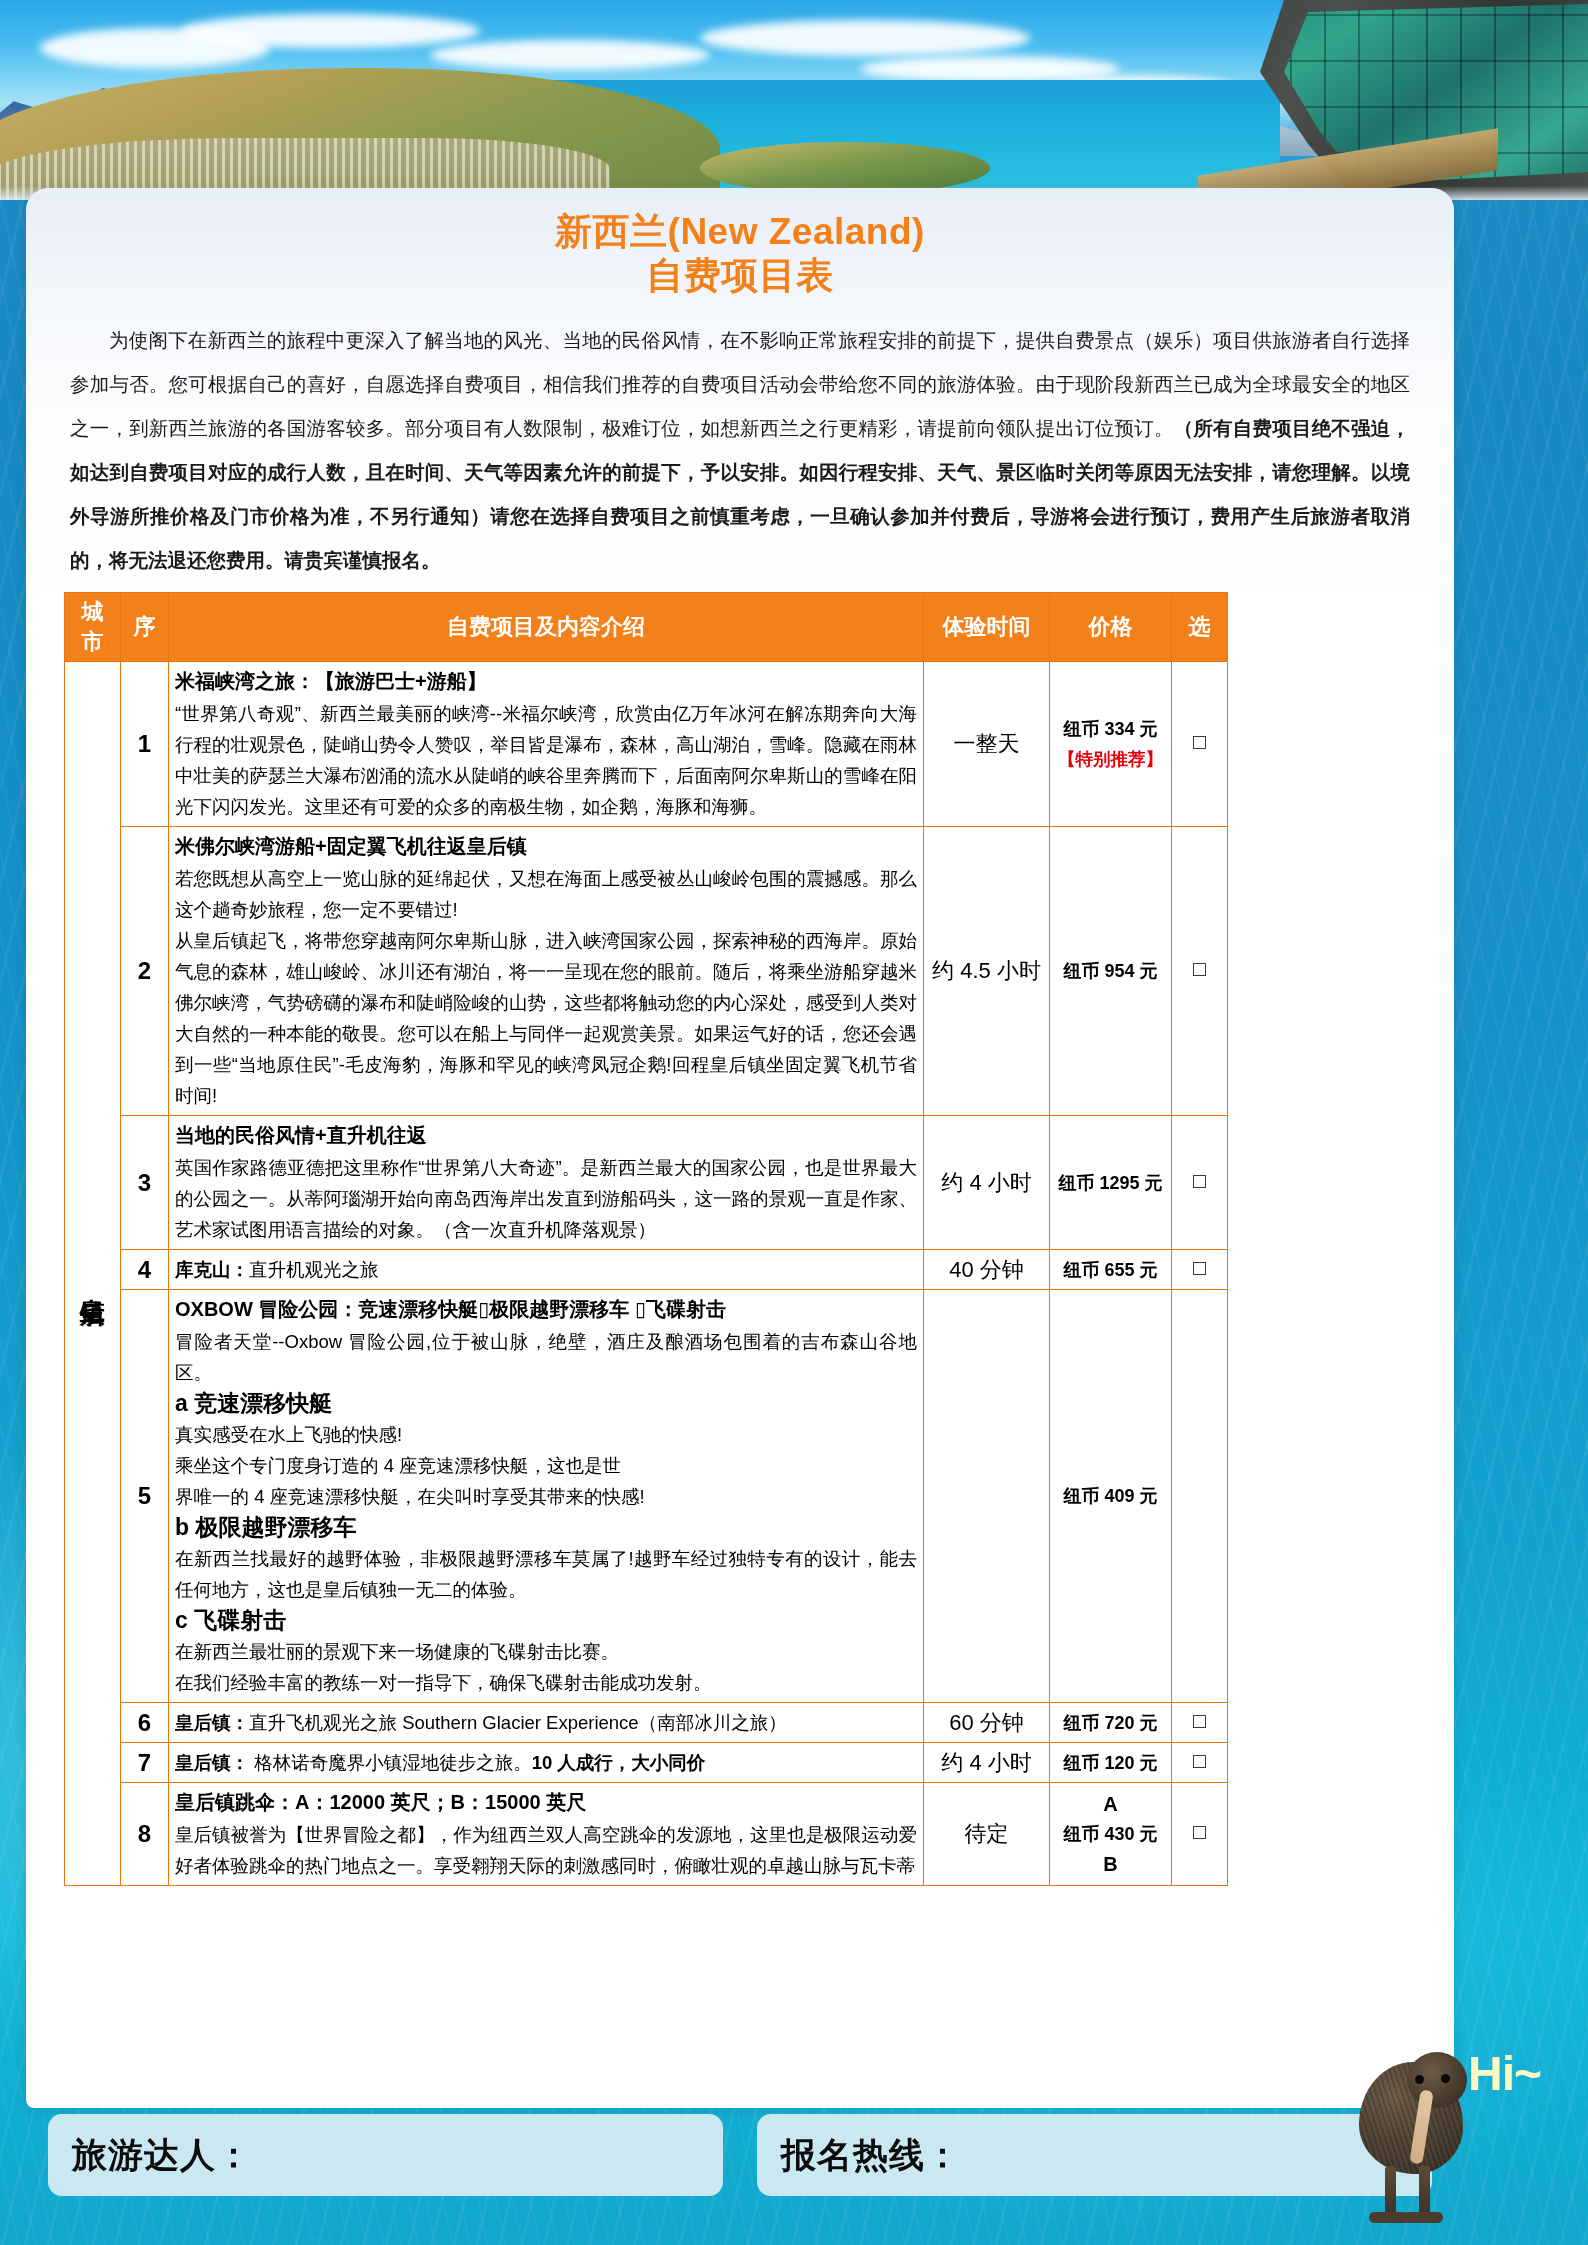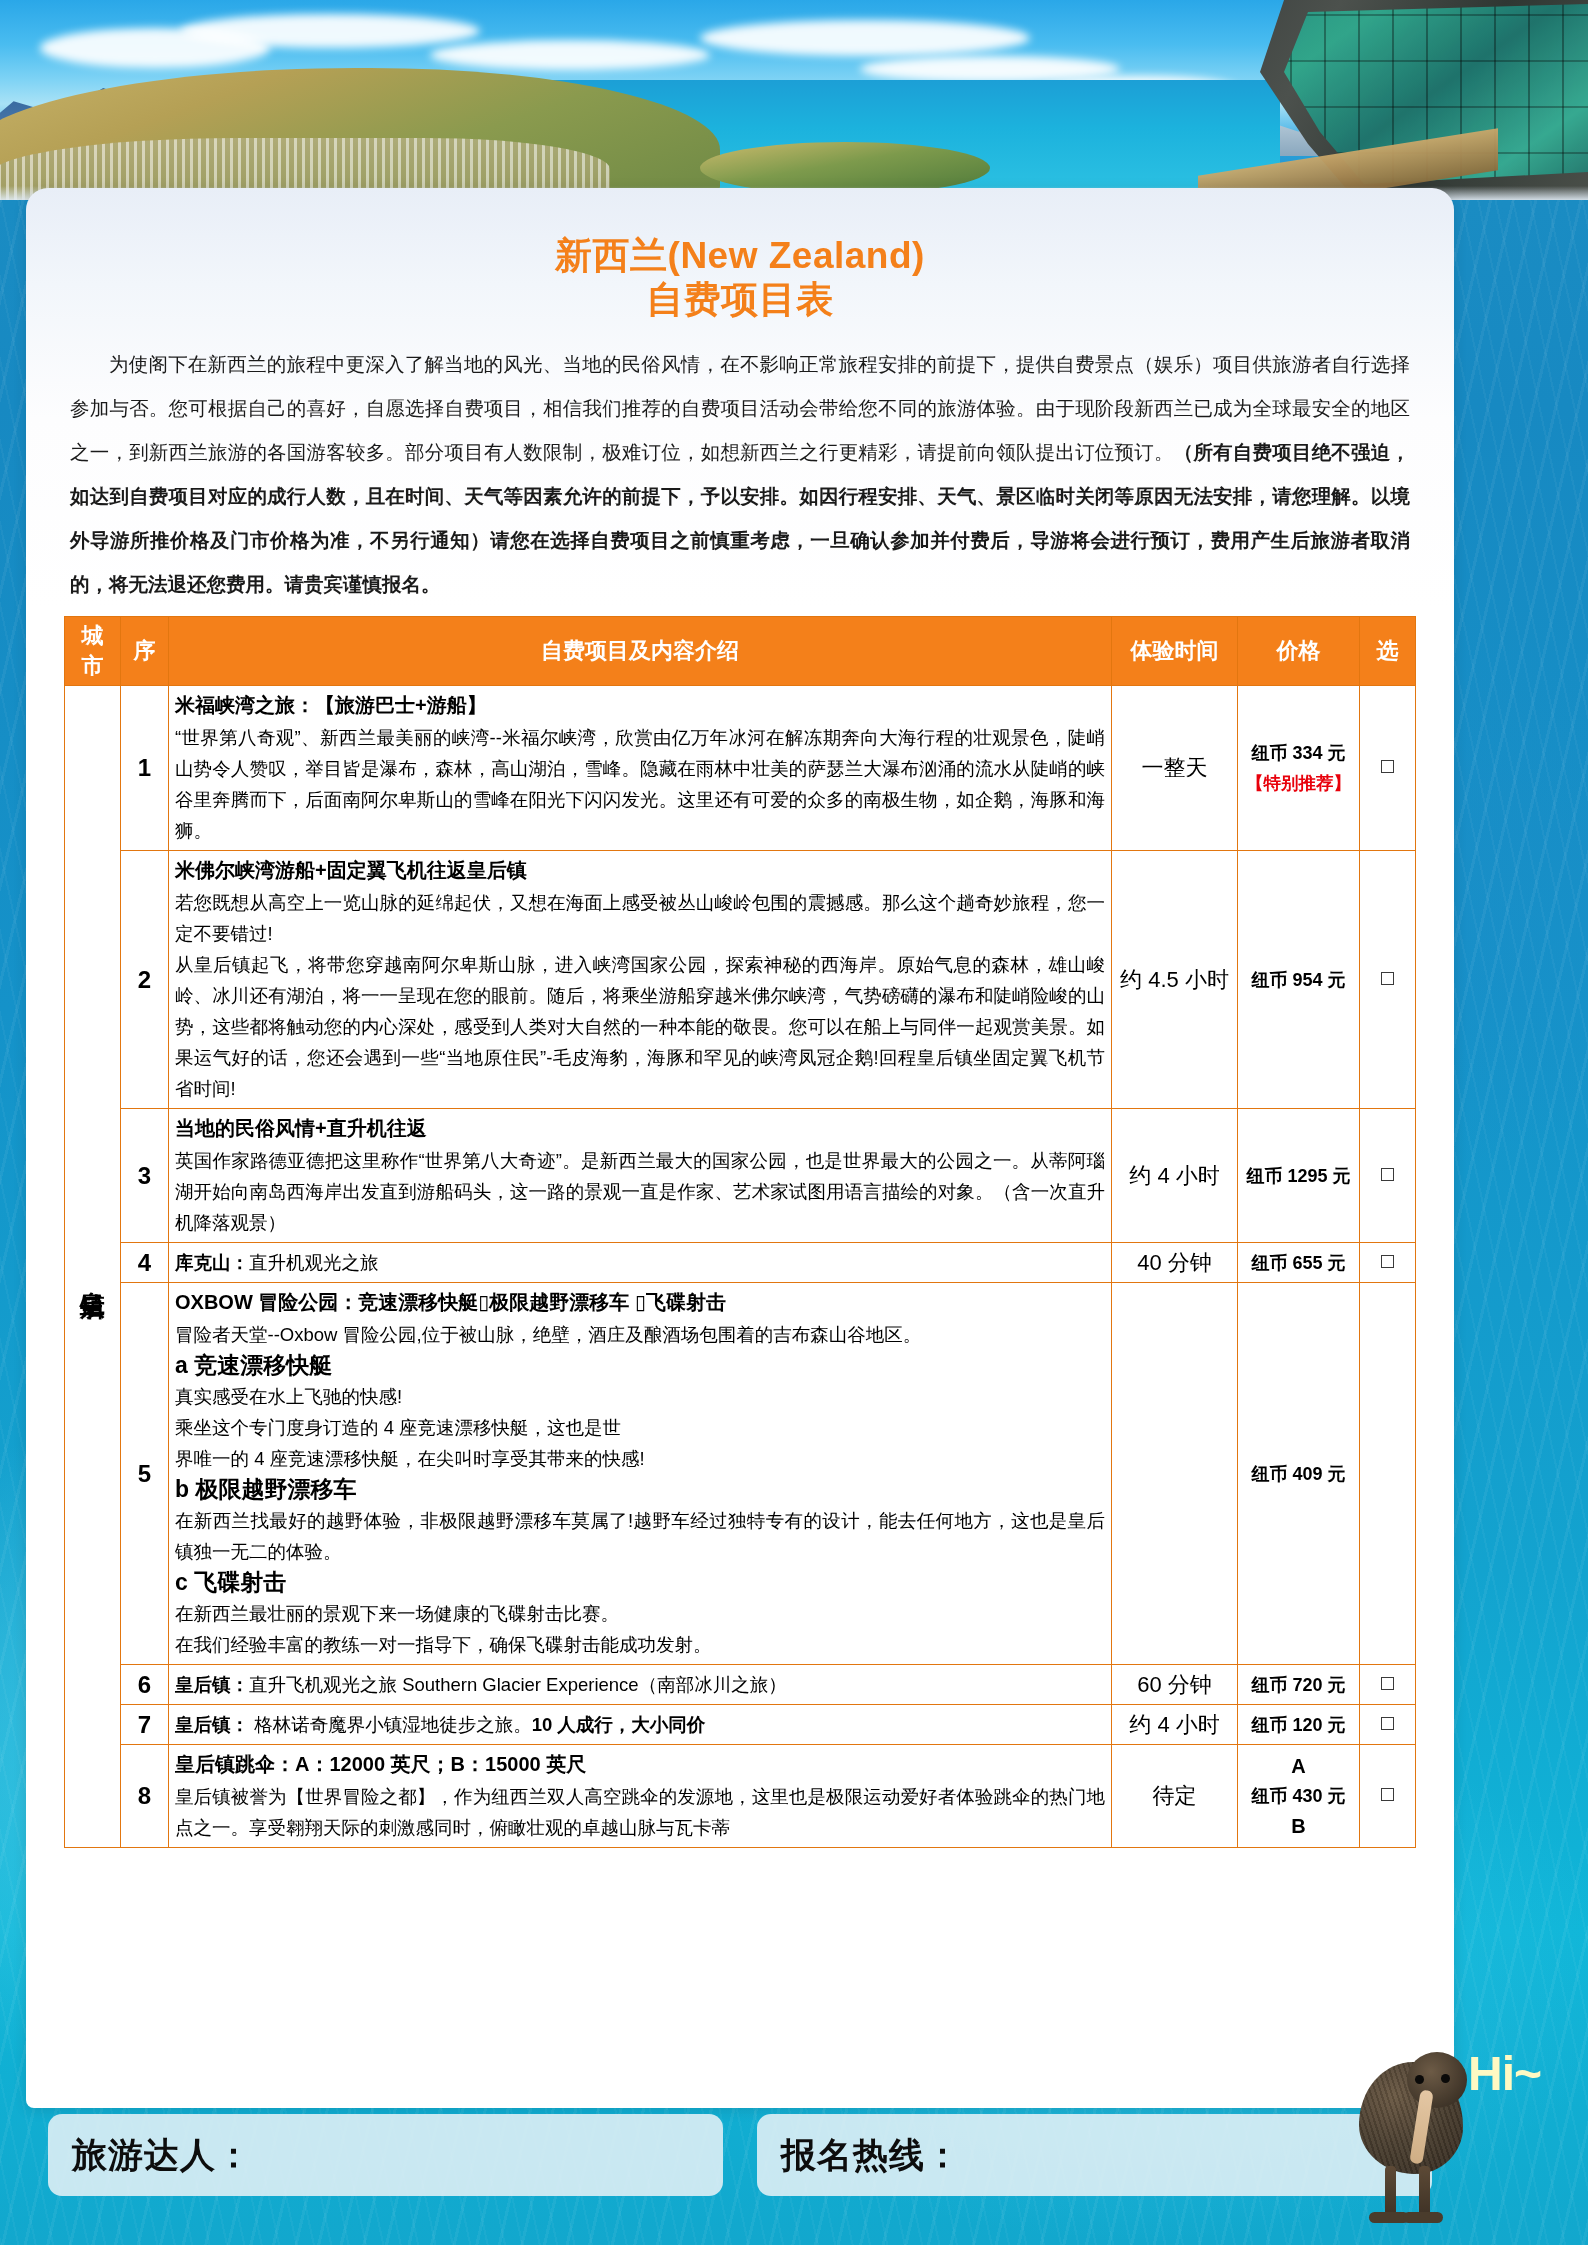--- a/index.html
+++ b/index.html
@@ -97,37 +97,37 @@
 
   
   #card{
     position:absolute; left:26px; top:188px; width:1428px; height:1920px;
     background:linear-gradient(180deg,#e8eef7 0%,#f2f6fb 5%,#fdfdfe 12%,#ffffff 22%,#ffffff 100%);
     border-radius:22px 22px 8px 8px;
     box-shadow:0 2px 14px rgba(0,0,0,.12);
     overflow:hidden;
   }
 
-  #title-wrap{ text-align:center; padding:12px 0 6px;margin-top:34px; }
+  #title-wrap{ text-align:center; padding:22px 0 6px; }
   .title-line{
     color:#F4801A; font-weight:bold; font-size:37px; line-height:44px;
     letter-spacing:.5px;
   }
 
   #intro{
     margin:14px 44px 0 44px;
     font-size:19.5px; line-height:44px; color:#1a1a1a;
     text-align:justify; text-indent:2em;
     font-family:"Liberation Sans","DejaVu Sans",sans-serif;
   }
   #intro b{ font-weight:bold; }
 
   
   table#fee-table{
-    width:1352px; margin:10px 26px 0 38px;
+    width:1164px; margin:10px 26px 0 38px;
     border-collapse:collapse;
     table-layout:fixed;
     font-size:18.5px;
   }
   table#fee-table td, table#fee-table th{
     border:1.6px solid #E2760F;
     vertical-align:middle;
     padding:4px 6px;
   }
   thead th{

